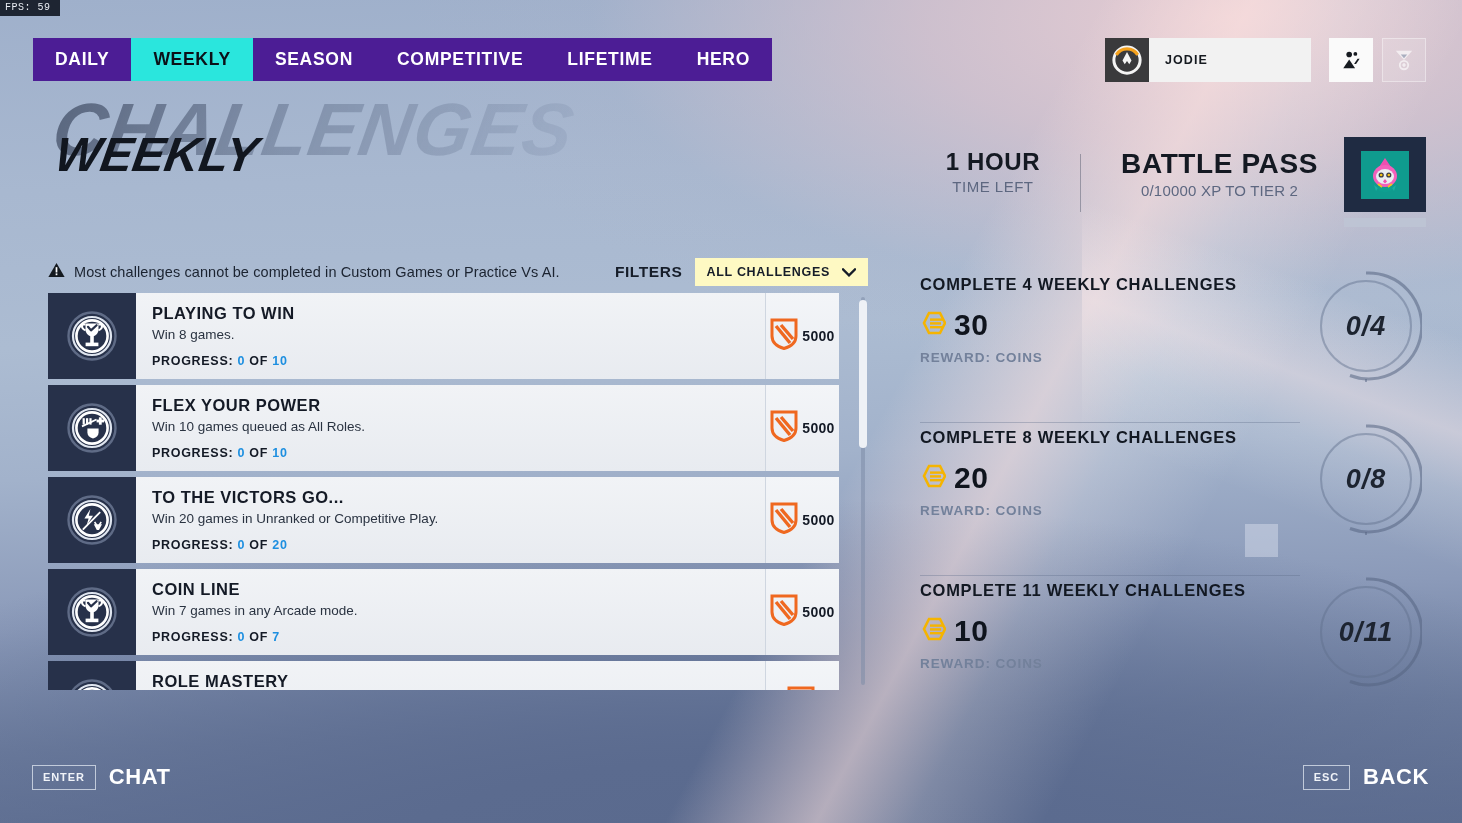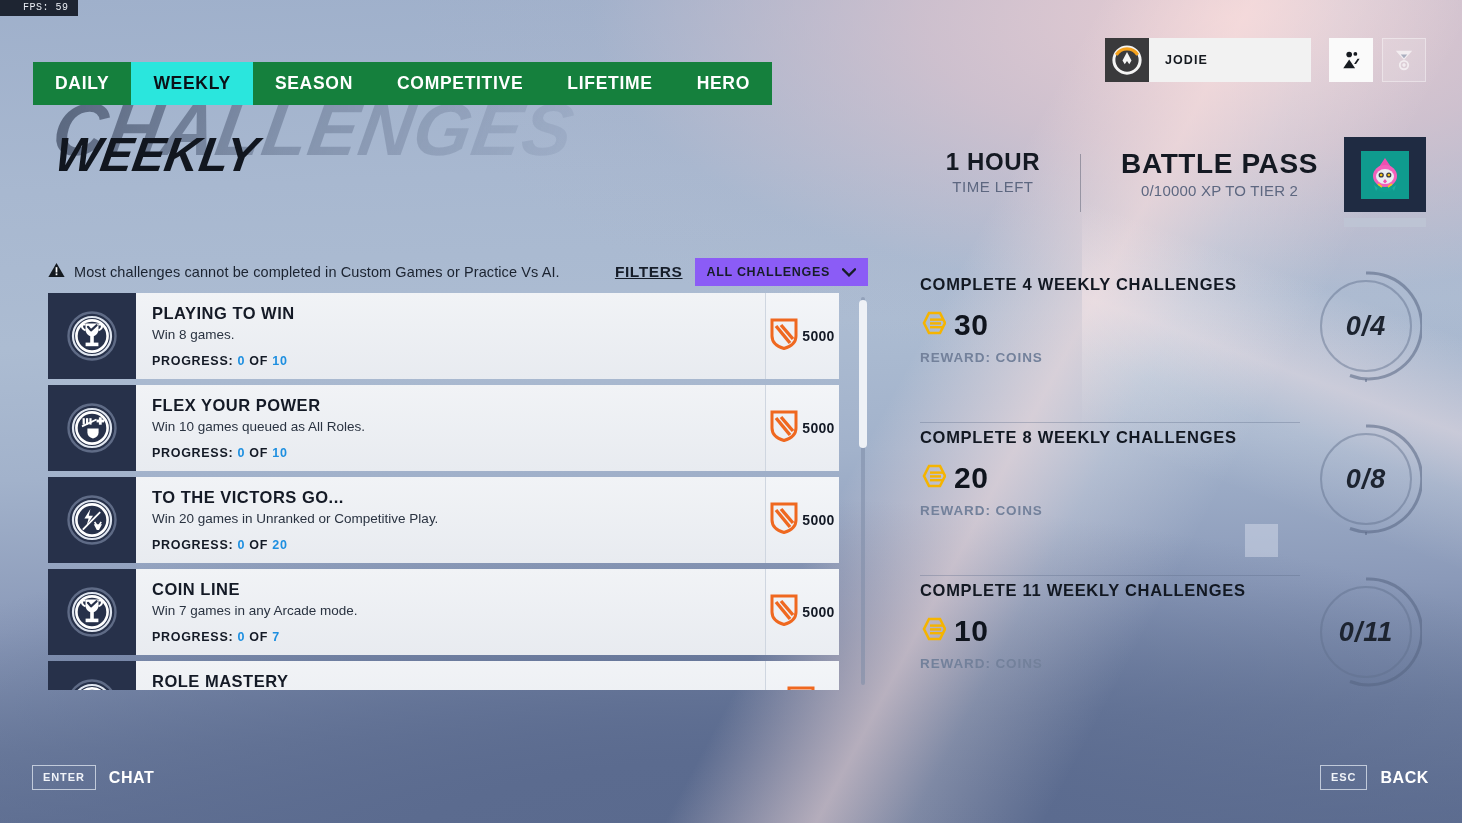--- a/index.html
+++ b/index.html
@@ -26,28 +26,28 @@
     background: linear-gradient(200deg, rgba(255,255,255,0) 36%, rgba(255,235,235,0.42) 46%, rgba(255,250,248,0.16) 52%, rgba(255,255,255,0) 60%);
     z-index: 0; pointer-events: none;
   }
 
   
   #fps {
     position: absolute; left: 0; top: 0; z-index: 40;
     background: #1e2532; color: #e9edf3;
     font-family: "Liberation Mono", monospace;
     font-size: 10px; letter-spacing: .5px;
-    padding: 2px 9px 3px 23px;
+    padding: 2px 9px 3px 5px;
   }
 
   
   #tabbar {
     position: absolute; left: 33px; top: 38px; z-index: 20;
-    background: #15803d; display: flex; align-items: stretch;
-    height: 43px; padding: 0; margin-top: 24px;
+    background: #4c1d95; display: flex; align-items: stretch;
+    height: 43px; padding: 0;
   }
   .tab {
     display: flex; align-items: center; justify-content: center;
     padding: 0 22px; color: #ffffff;
     font-weight: bold; font-size: 17.5px; letter-spacing: .7px;
     font-stretch: condensed; white-space: nowrap; cursor: pointer;
   }
   .tab.active { background: #2ae6dd; color: #0b1118; }
 
   
@@ -103,23 +103,23 @@
   #bp-bar { width: 82px; height: 9px; background: rgba(190,198,212,0.8); margin-top: 6px; }
   #bp-art { width: 48px; height: 48px; background: #0f9b8e; display: flex; align-items: center; justify-content: center; }
 
   
   #notice-row {
     position: absolute; left: 48px; top: 258px; width: 820px; z-index: 10;
     display: flex; align-items: center;
   }
   #notice-text { font-size: 14.5px; color: #1b2330; margin-left: 9px; letter-spacing: .1px; }
   #filters-wrap { margin-left: auto; display: flex; align-items: center; gap: 12px; }
-  #filters-label { font-size: 15.5px; font-weight: bold; color: #161d29; letter-spacing: .6px; text-decoration: underline; }
+  #filters-label { font-size: 15.5px; font-weight: bold; color: #161d29; letter-spacing: .6px; }
   #filter-select {
-    background: #8b5cf6; height: 28px; display: flex; align-items: center;
+    background: #fef9c3; height: 28px; display: flex; align-items: center;
     padding: 0 12px; gap: 12px; cursor: pointer;
   }
   #filter-value { font-size: 12.5px; font-weight: bold; color: #161d29; letter-spacing: .7px; }
 
   
   #list-clip {
     position: absolute; left: 48px; top: 293px; width: 791px; height: 397px;
     overflow: hidden; z-index: 10;
   }
   .card { display: flex; height: 86px; margin-bottom: 6px; background: transparent; cursor: pointer; }
@@ -174,21 +174,21 @@
   }
 
   
   #bottom-left  { position: absolute; left: 32px; bottom: 33px; display: flex; align-items: center; gap: 13px; z-index: 20; }
   #bottom-right { position: absolute; right: 33px; bottom: 33px; display: flex; align-items: center; gap: 13px; z-index: 20; padding-left: 30px; }
   .keycap {
     border: 1px solid rgba(226,232,242,0.75); color: #f0f3f8;
     font-size: 11px; font-weight: bold; letter-spacing: .9px;
     padding: 5px 10px 6px; min-width: 42px; text-align: center;
   }
-  .keylabel { color: #ffffff; font-size: 16px; font-weight: bold; letter-spacing: .6px; }
+  .keylabel { color: #ffffff; font-size: 22px; font-weight: bold; letter-spacing: .6px; }
 </style>
 </head>
 <body>
 
 <div id="bg"></div>
 <div id="bg-streak"></div>
 
 <div id="fps">
   <span>FPS:</span>
   <span>59</span>

